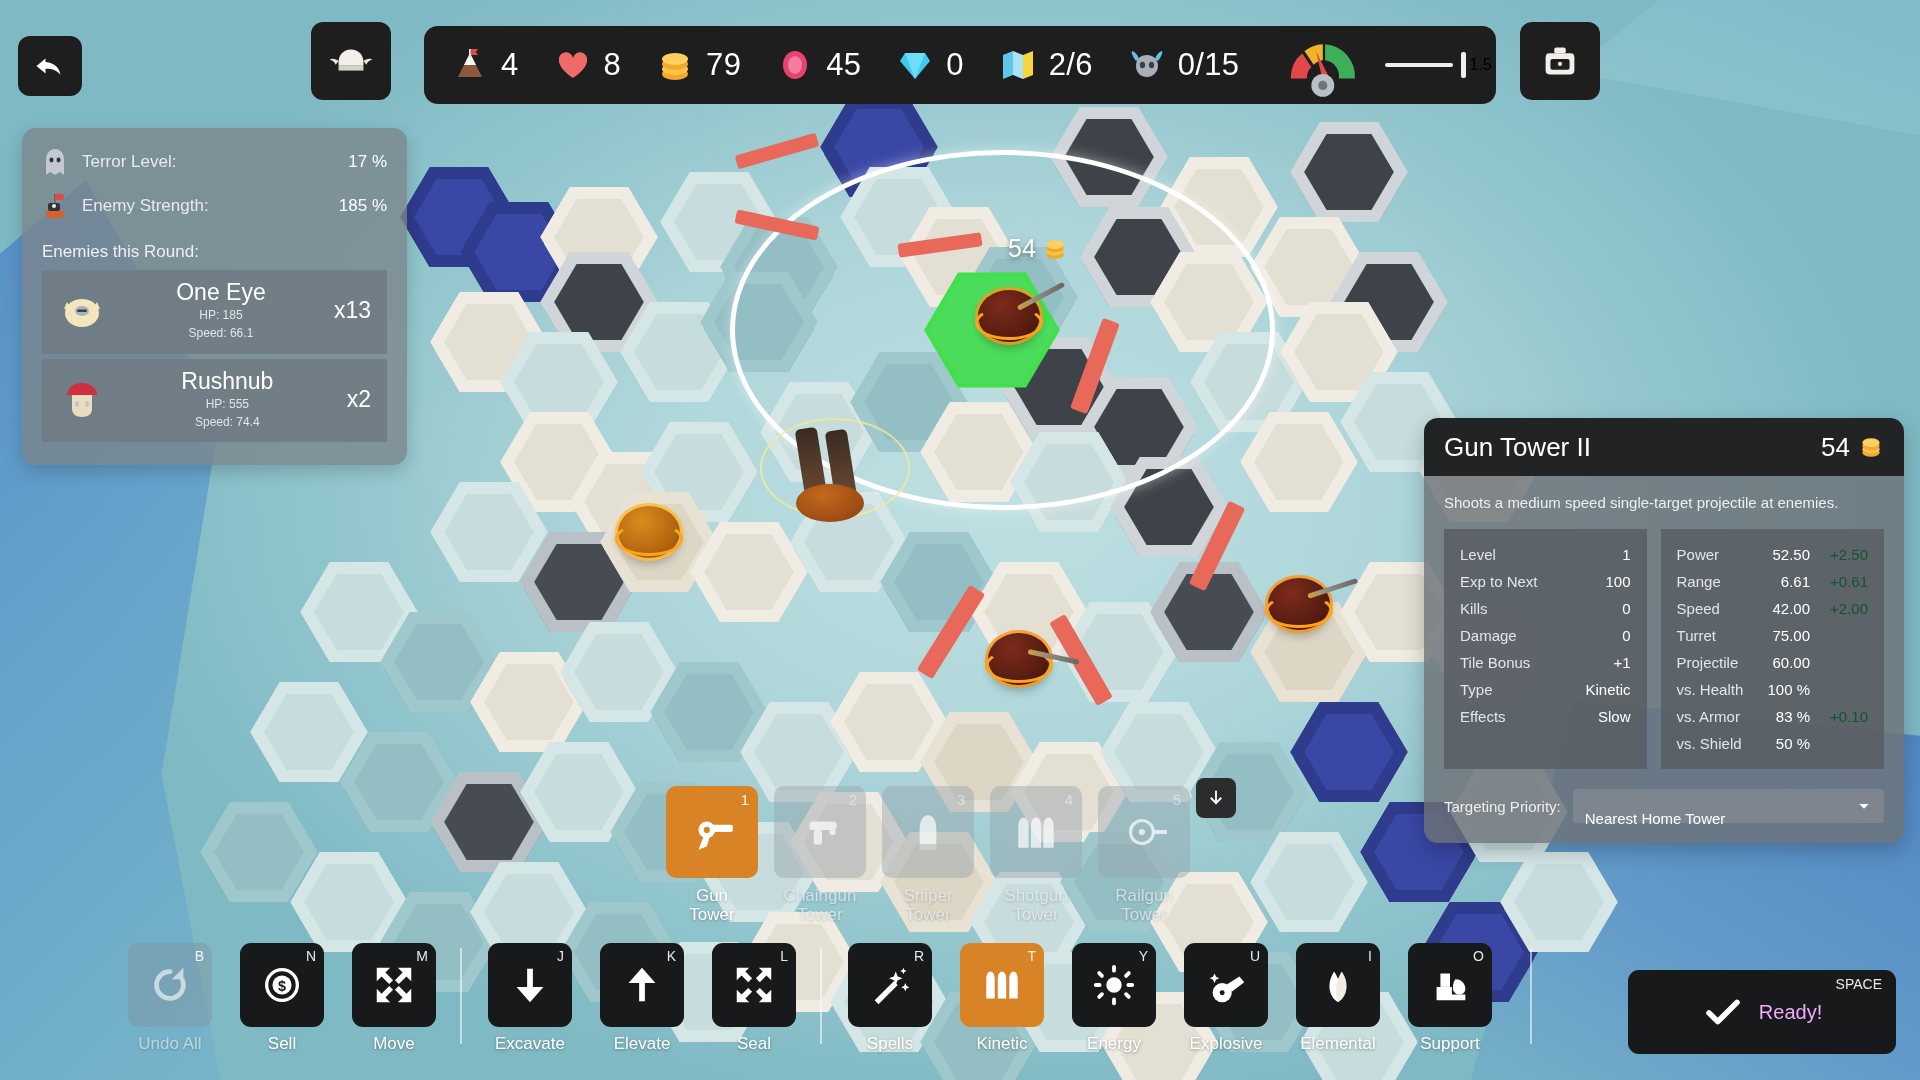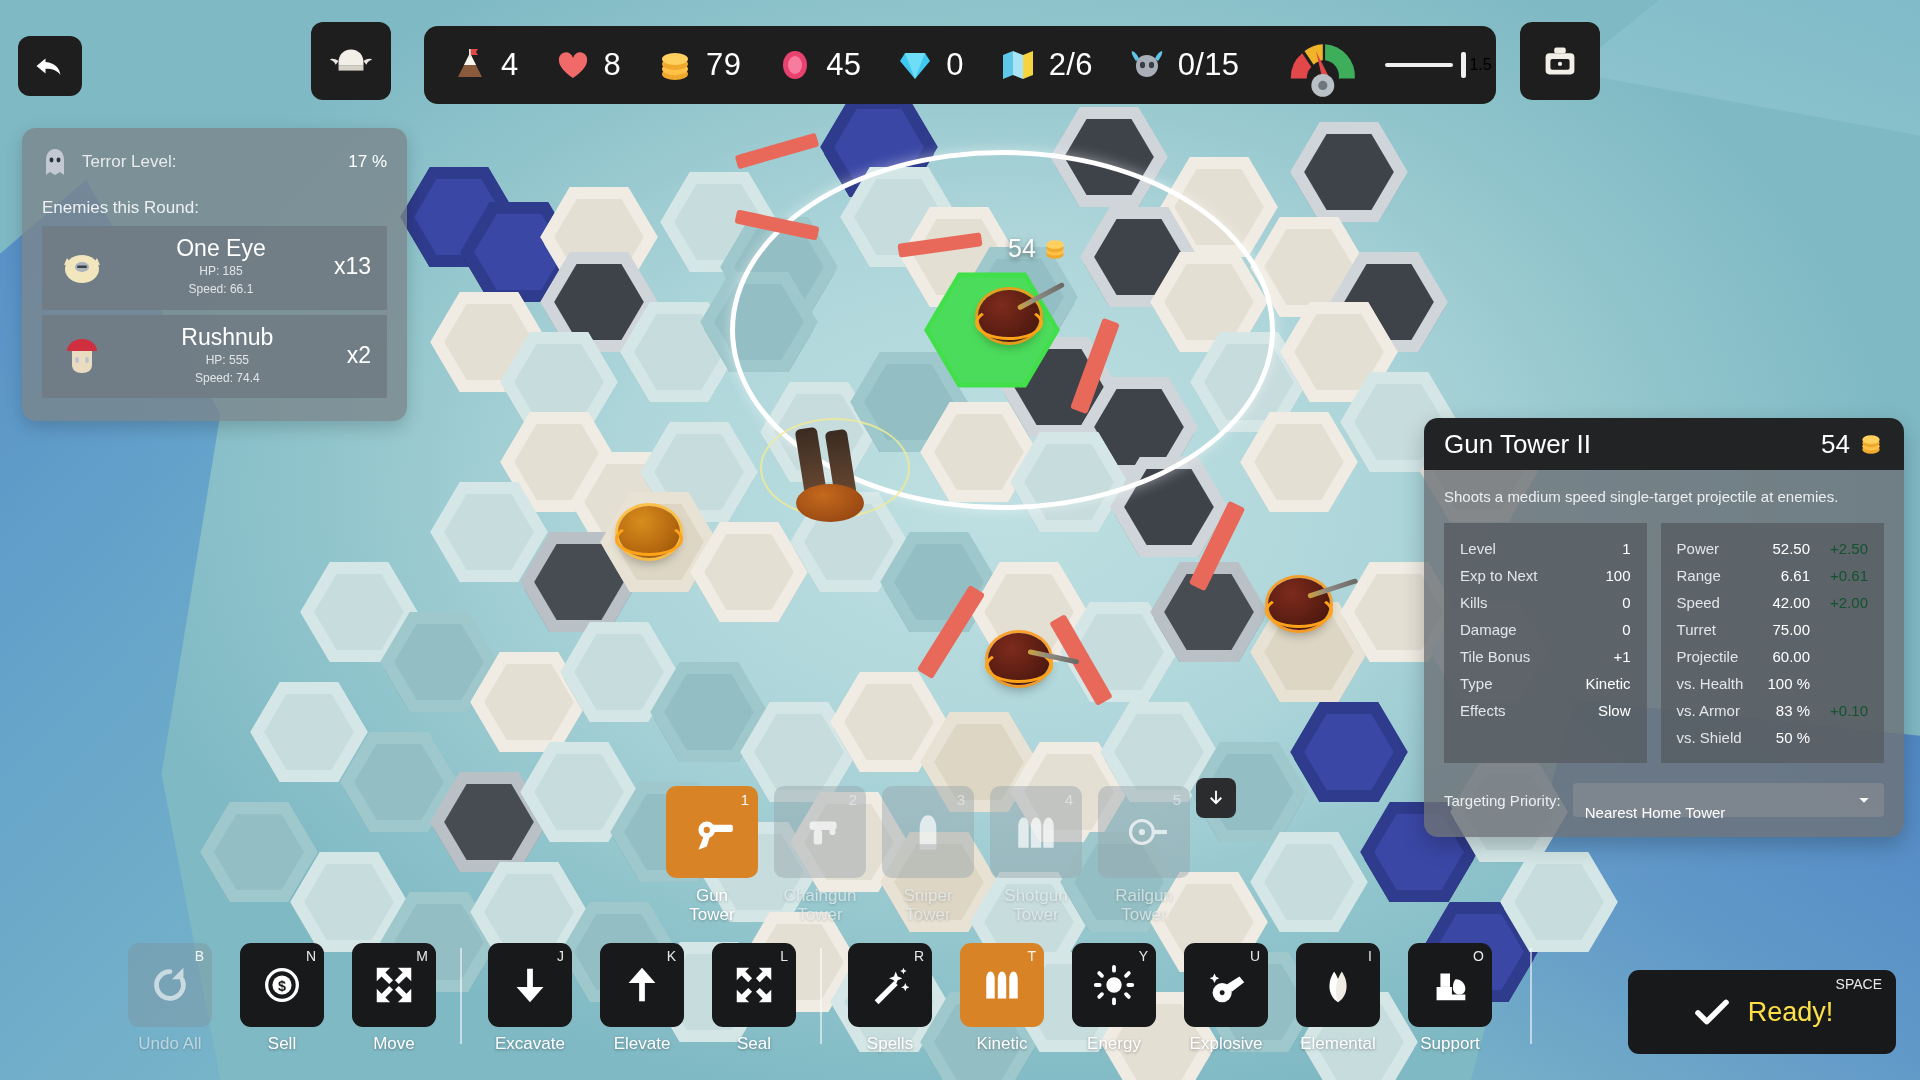--- a/index.html
+++ b/index.html
@@ -102,21 +102,21 @@
     display:flex; align-items:center; padding:10px 16px 12px; min-height:74px; }
   .enemy-card .eicon { width:48px; height:46px; margin-right:8px; flex:0 0 48px; }
   .enemy-card .einfo { flex:1; text-align:center; }
   .enemy-card .ename { color:#fff; font-size:23px; line-height:1.1; }
   .enemy-card .esub { color:#e2e5e8; font-size:12px; line-height:1.35; margin-top:2px; }
   .enemy-card .ecount { color:#fff; font-size:23px; margin-left:6px; }
 
   
   #tower-panel { position:absolute; right:16px; top:418px; width:480px; z-index:25;
     border-radius:14px; overflow:hidden; box-shadow:0 8px 22px rgba(0,0,0,.22); }
-  #tower-panel .tp-hdr { background:#222325; height:52px; display:flex; align-items:center;
+  #tower-panel .tp-hdr { background:#222325; height:58px; display:flex; align-items:center;
     justify-content:space-between; padding:0 20px; }
   #tower-panel .tp-hdr .tt { color:#fff; font-size:26px; }
   #tower-panel .tp-hdr .cost { color:#fff; font-size:26px; display:flex; align-items:center; gap:8px; }
   #tower-panel .tp-body { background:rgba(108,114,120,.82); padding:18px 20px 20px; }
   #tower-panel .desc { color:#eceef0; font-size:15px; margin-bottom:18px; }
   .stats-cols { display:flex; gap:14px; }
   .stats-box { background:rgba(88,94,100,.85); padding:12px 14px; flex:1; }
   .stats-box.right { flex:1.12; }
   .srow { display:flex; align-items:center; font-size:15px; padding:5px 2px; }
   .srow .k { color:#e3e6e8; flex:1; }
@@ -154,21 +154,21 @@
   .tool .hk { position:absolute; right:8px; top:5px; font-size:14px; color:#fff; opacity:.9; }
   .tool .lbl { text-align:center; color:#fff; font-size:17px; margin-top:7px;
     text-shadow:0 1px 3px rgba(0,0,0,.35); }
   .tool.disabled .lbl { color:#e8eef0; opacity:.62; }
   .tool .sq svg { width:46px; height:46px; fill:#f2ece4; }
   .tool.disabled .sq svg { fill:#eef3f4; opacity:.6; }
   .divider { position:absolute; bottom:36px; width:2px; height:96px; background:rgba(255,255,255,.55); }
   #ready-btn { position:absolute; right:24px; bottom:26px; width:268px; height:84px;
     background:#18191a; border-radius:11px; display:flex; align-items:center;
     justify-content:center; gap:15px; }
-  #ready-btn .rtext { color:#fde047; font-size:27px; }
+  #ready-btn .rtext { color:#f0abfc; font-size:20px; }
   #ready-btn .space { position:absolute; right:14px; top:6px; color:#fff; font-size:14px; opacity:.9; }
   #ready-btn svg { width:42px; height:42px; fill:none; stroke:#fff; stroke-width:3.2; }
 
   .price-tag { position:absolute; display:flex; align-items:center; gap:6px; z-index:20; }
   .price-tag .pv { color:#fff; font-size:25px; text-shadow:0 2px 5px rgba(0,0,0,.5); }
 </style>
 </head>
 <body>
 
 <div id="world">
@@ -781,20 +781,31 @@
   <div class="body">
     <div id="round-stats">
         <div class="stat-row">
           <span class="sicon"><svg width="26" height="30" viewBox="0 0 26 30">
               <path d="M13 2c6 0 9 5 9 11v15l-4-3-5 3-5-3-4 3V13C4 7 7 2 13 2z" fill="#c3c8d2"></path>
               <ellipse cx="9.5" cy="13" rx="2" ry="2.4" fill="#2a3440"></ellipse>
               <ellipse cx="16.5" cy="13" rx="2" ry="2.4" fill="#2a3440"></ellipse>
             </svg></span>
           <span class="slabel">Terror Level:</span>
           <span class="sval">17 %</span>
+        </div>
+        <div class="stat-row">
+          <span class="sicon"><svg width="26" height="30" viewBox="0 0 26 30">
+              <path d="M3 20h20l-3 7H6z" fill="#d8622c"></path>
+              <rect x="12" y="3" width="1.6" height="17" fill="#8a5a38"></rect>
+              <path d="M13.6 3h8v6h-8z" fill="#e2484a"></path>
+              <rect x="6" y="12" width="12" height="8" rx="2" fill="#2f3439"></rect>
+              <circle cx="12" cy="15" r="2" fill="#f2efe8"></circle>
+            </svg></span>
+          <span class="slabel">Enemy Strength:</span>
+          <span class="sval">185 %</span>
         </div>
       </div>
     <div class="enemies-label">Enemies this Round:</div>
     <div id="enemy-list">
         <div class="enemy-card">
           <span class="eicon"><svg width="48" height="46" viewBox="0 0 48 46">
               <ellipse cx="24" cy="25" rx="17" ry="14" fill="#f2e6bd"></ellipse>
               <path d="M9 14l4 6-7 1z" fill="#f2e6bd"></path>
               <path d="M39 14l-4 6 7 1z" fill="#f2e6bd"></path>
               <ellipse cx="24" cy="23" rx="7" ry="5" fill="#a9b2bd"></ellipse>

